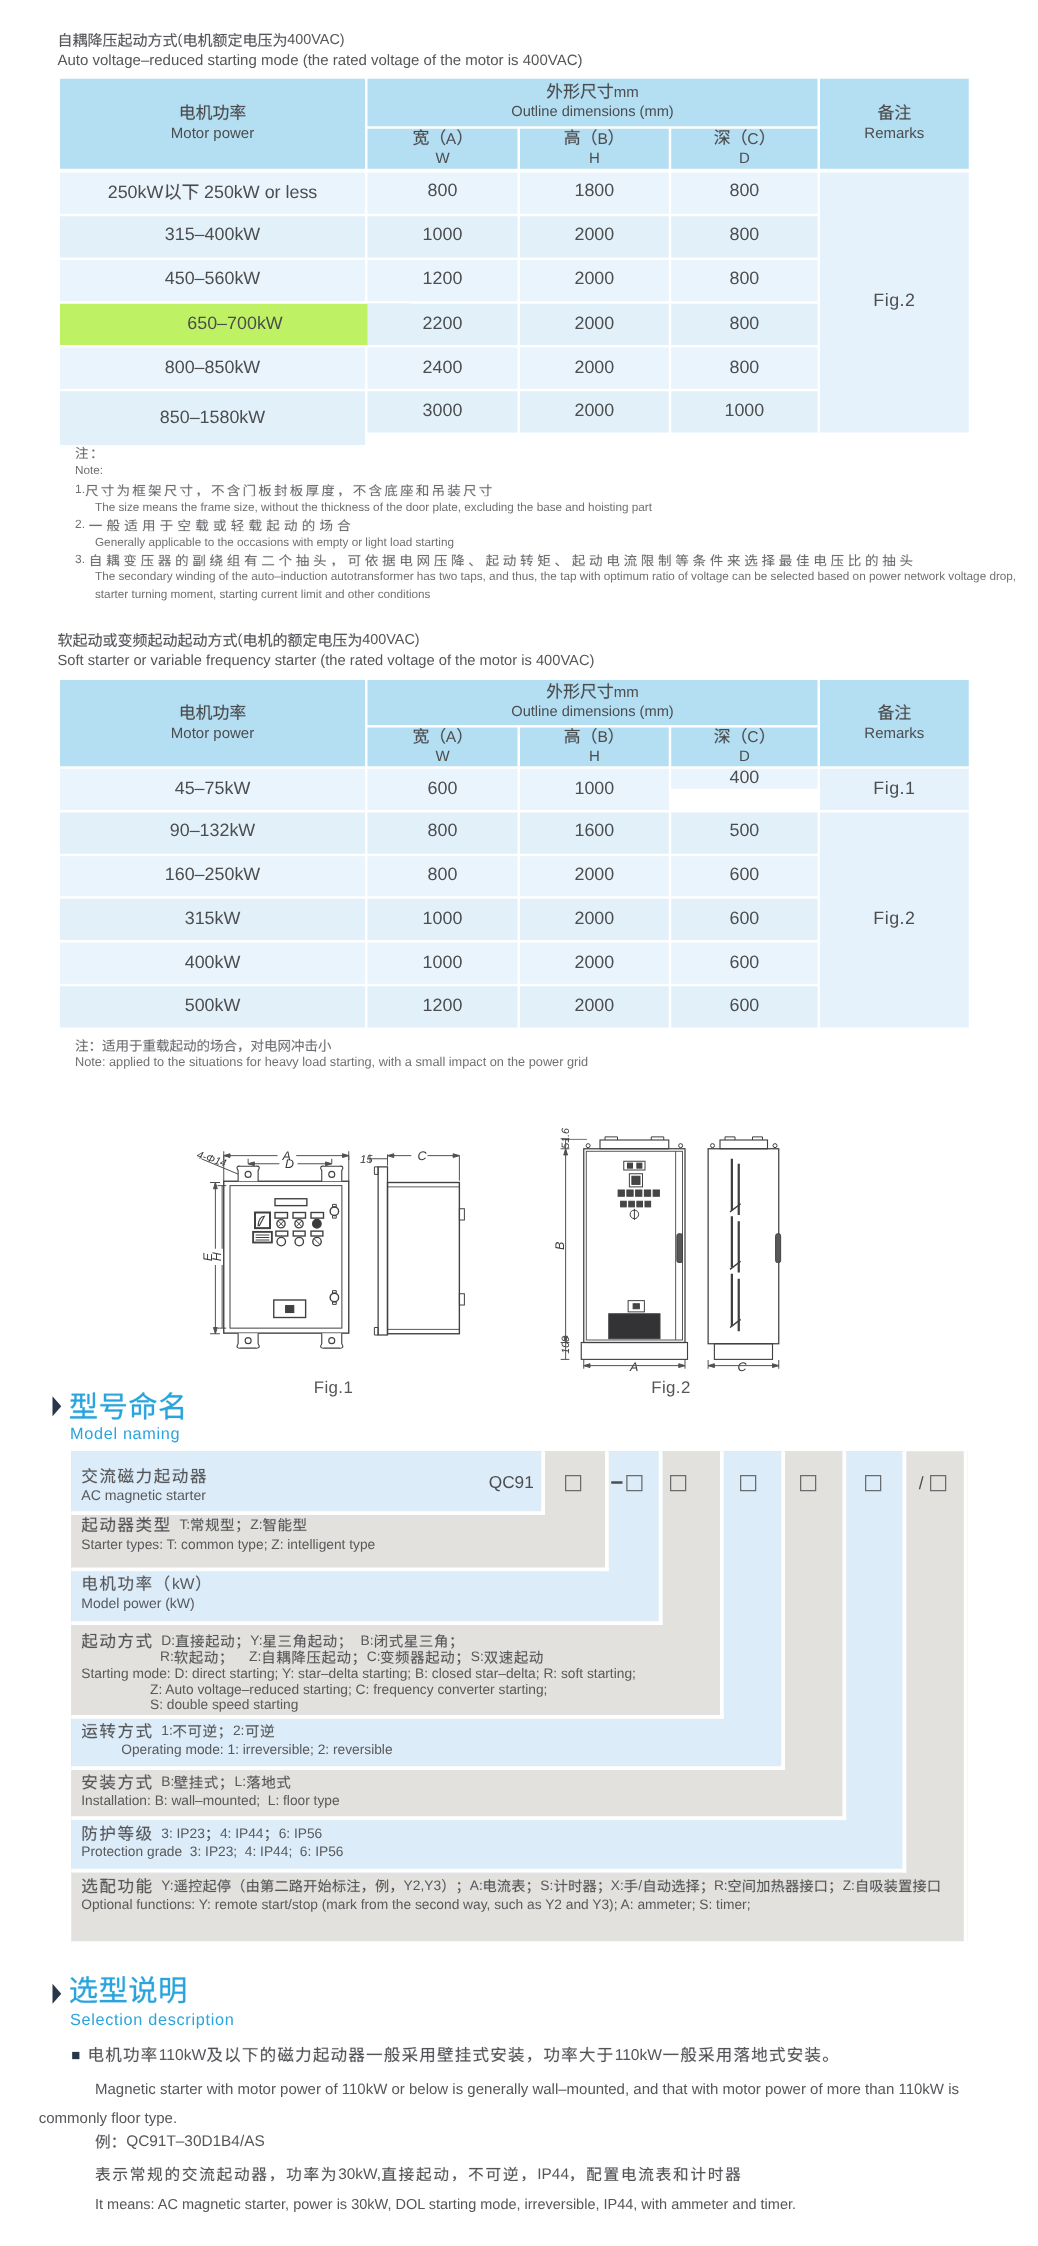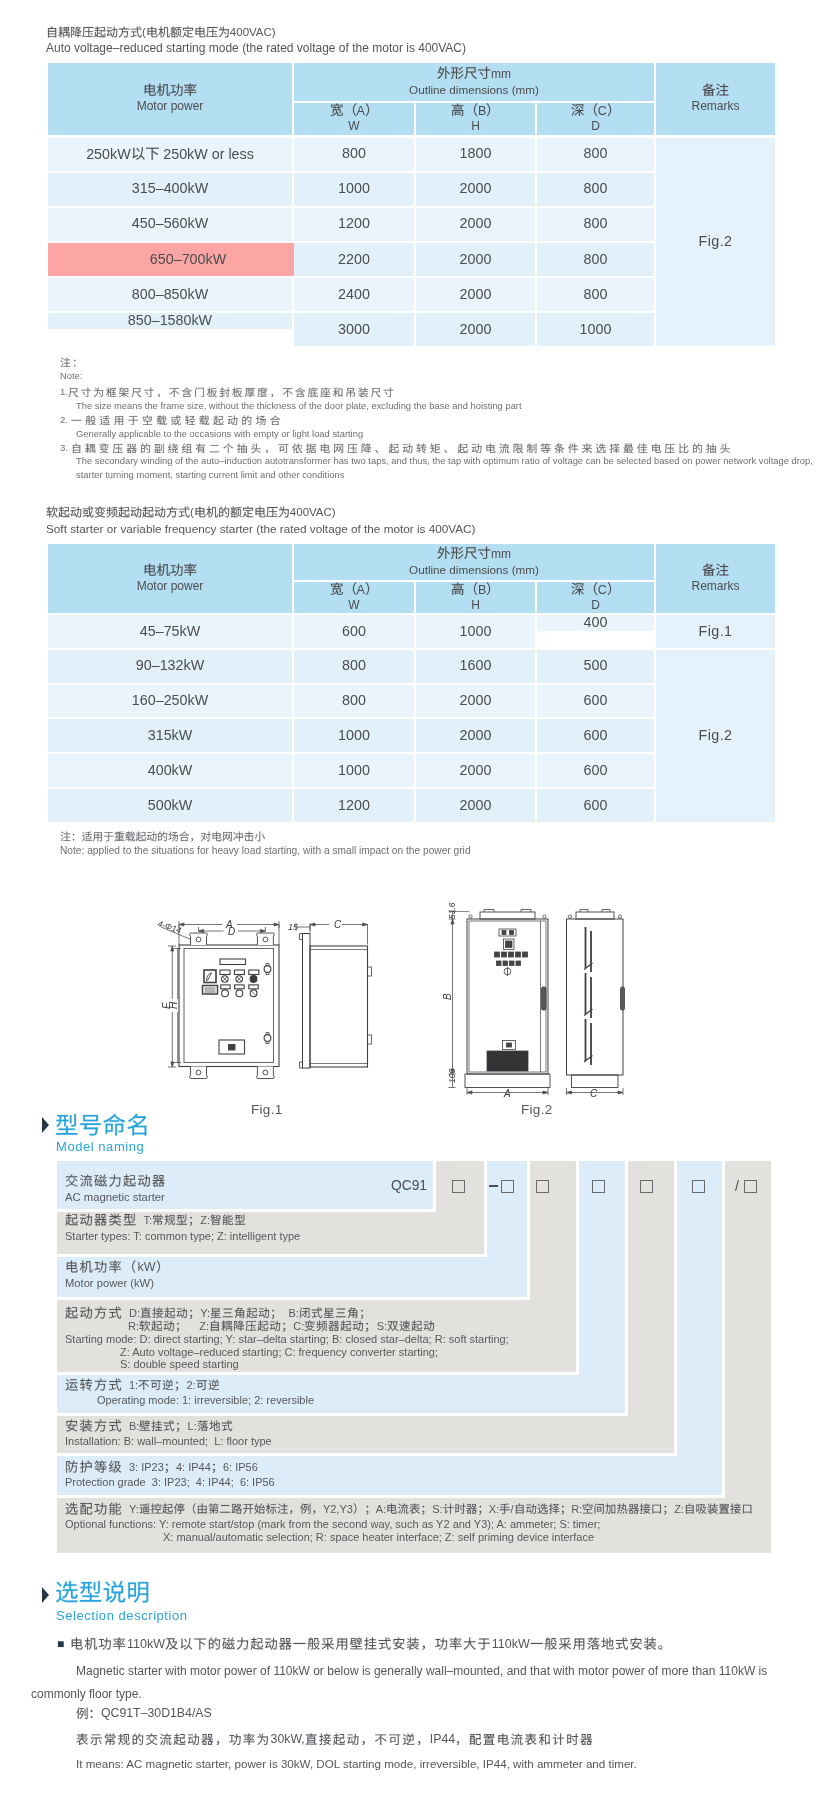--- a/index.html
+++ b/index.html
@@ -298,21 +298,21 @@
 <div class="cell " style="left:294px;top:207.7px;width:120px;height:33.1px;background:#e9f4fc;font-size:14.3px">
       <div class="cl">1200</div>
     </div>
 <div class="cell " style="left:416px;top:207.7px;width:119px;height:33.1px;background:#e9f4fc;font-size:14.3px">
       <div class="cl">2000</div>
     </div>
 <div class="cell " style="left:537px;top:207.7px;width:117px;height:33.1px;background:#e9f4fc;font-size:14.3px">
       <div class="cl">800</div>
     </div>
 
-<div class="cell " style="left:48px;top:242.8px;width:280px;height:33.1px;background:#fca5a5;font-size:14.3px">
+<div class="cell " style="left:48px;top:242.8px;width:280px;height:33.1px;background:#bef264;font-size:14.3px">
       <div class="cl">650–700kW</div>
     </div>
 <div class="cell " style="left:294px;top:242.8px;width:120px;height:33.1px;background:#e2f0fa;font-size:14.3px">
       <div class="cl">2200</div>
     </div>
 <div class="cell " style="left:416px;top:242.8px;width:119px;height:33.1px;background:#e2f0fa;font-size:14.3px">
       <div class="cl">2000</div>
     </div>
 <div class="cell " style="left:537px;top:242.8px;width:117px;height:33.1px;background:#e2f0fa;font-size:14.3px">
       <div class="cl">800</div>
@@ -324,21 +324,21 @@
 <div class="cell " style="left:294px;top:277.9px;width:120px;height:33.1px;background:#e9f4fc;font-size:14.3px">
       <div class="cl">2400</div>
     </div>
 <div class="cell " style="left:416px;top:277.9px;width:119px;height:33.1px;background:#e9f4fc;font-size:14.3px">
       <div class="cl">2000</div>
     </div>
 <div class="cell " style="left:537px;top:277.9px;width:117px;height:33.1px;background:#e9f4fc;font-size:14.3px">
       <div class="cl">800</div>
     </div>
 
-<div class="cell " style="left:48px;top:313.0px;width:244px;height:16px;background:#e2f0fa;font-size:14.3px">
+<div class="cell " style="left:48px;top:313.0px;width:244px;height:43px;background:#e2f0fa;font-size:14.3px">
       <div class="cl">850–1580kW</div>
     </div>
 <div class="cell " style="left:294px;top:313.0px;width:120px;height:33.1px;background:#e2f0fa;font-size:14.3px">
       <div class="cl">3000</div>
     </div>
 <div class="cell " style="left:416px;top:313.0px;width:119px;height:33.1px;background:#e2f0fa;font-size:14.3px">
       <div class="cl">2000</div>
     </div>
 <div class="cell " style="left:537px;top:313.0px;width:117px;height:33.1px;background:#e2f0fa;font-size:14.3px">
       <div class="cl">1000</div>
@@ -968,21 +968,21 @@
         <use href="#u529f" x="2196"></use>
         <use href="#u7387" x="3294"></use>
         <use href="#uff08" x="4392"></use>
       </svg>
       <span style="font-size:12.5px">kW</span>
       <svg class="cj" style="width:14.5px;height:13.2px;vertical-align:-1.58px" viewBox="0 -880 1098 1000">
         <use href="#uff09" x="0"></use>
       </svg>
     </div>
 <div class="ln " style="left:65.0px;top:1275.0px;">
-      <span style="font-size:11.2px">Motor power (kW)</span>
+      <span style="font-size:11.2px">Model power (kW)</span>
     </div>
 
 <div class="ln " style="left:65.0px;top:1305.0px;">
       <svg class="cj" style="width:58.0px;height:13.2px;vertical-align:-1.58px" viewBox="0 -880 4392 1000">
         <use href="#u8d77" x="0"></use>
         <use href="#u52a8" x="1098"></use>
         <use href="#u65b9" x="2196"></use>
         <use href="#u5f0f" x="3294"></use>
       </svg>
       <span class="sp"></span>
@@ -1207,23 +1207,20 @@
         <use href="#u81ea" x="0"></use>
         <use href="#u5438" x="1018"></use>
         <use href="#u88c5" x="2036"></use>
         <use href="#u7f6e" x="3054"></use>
         <use href="#u63a5" x="4072"></use>
         <use href="#u53e3" x="5090"></use>
       </svg>
     </div>
 <div class="ln " style="left:65.0px;top:1516.0px;">
       <span style="font-size:11px">Optional functions: Y: remote start/stop (mark from the second way, such as Y2 and Y3); A: ammeter; S: timer;</span>
-    </div>
-<div class="ln " style="left:163.0px;top:1529.0px;">
-      <span style="font-size:11px">X: manual/automatic selection; R: space heater interface; Z: self priming device interface</span>
     </div>
 
 <div class="arr" style="left:42px;top:1587px"></div>
 
 <div class="ln hd" style="left:55.0px;top:1584.0px;">
       <svg class="cj" style="width:95.2px;height:23.5px;vertical-align:-2.82px" viewBox="0 -880 4052 1000">
         <use href="#u9009" x="0"></use>
         <use href="#u578b" x="1013"></use>
         <use href="#u8bf4" x="2026"></use>
         <use href="#u660e" x="3039"></use>

